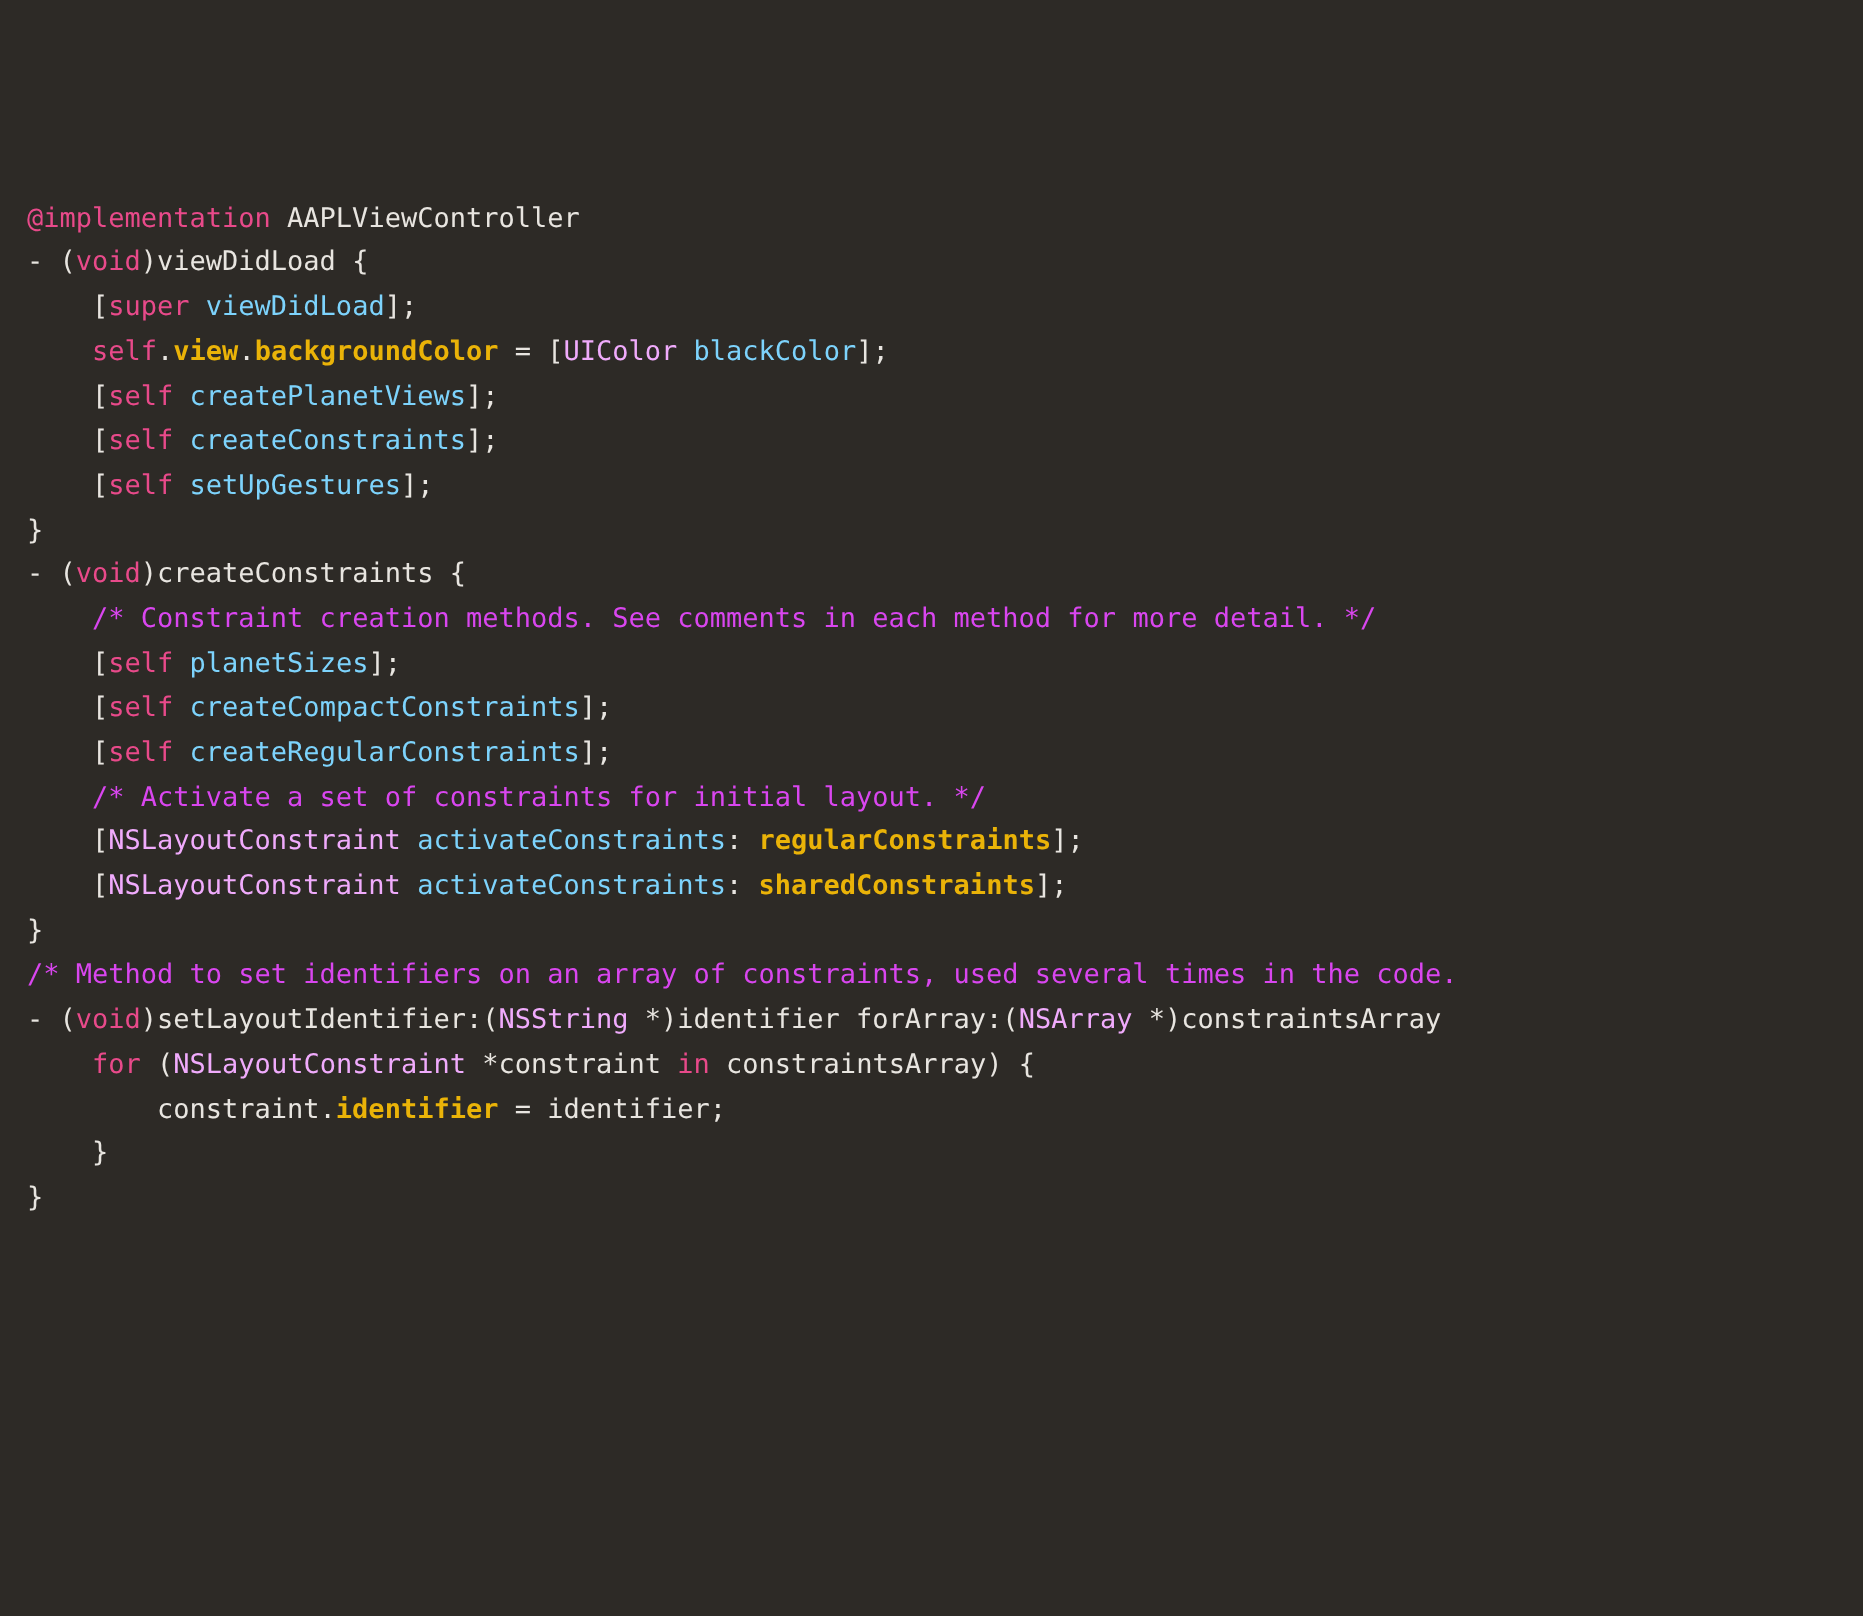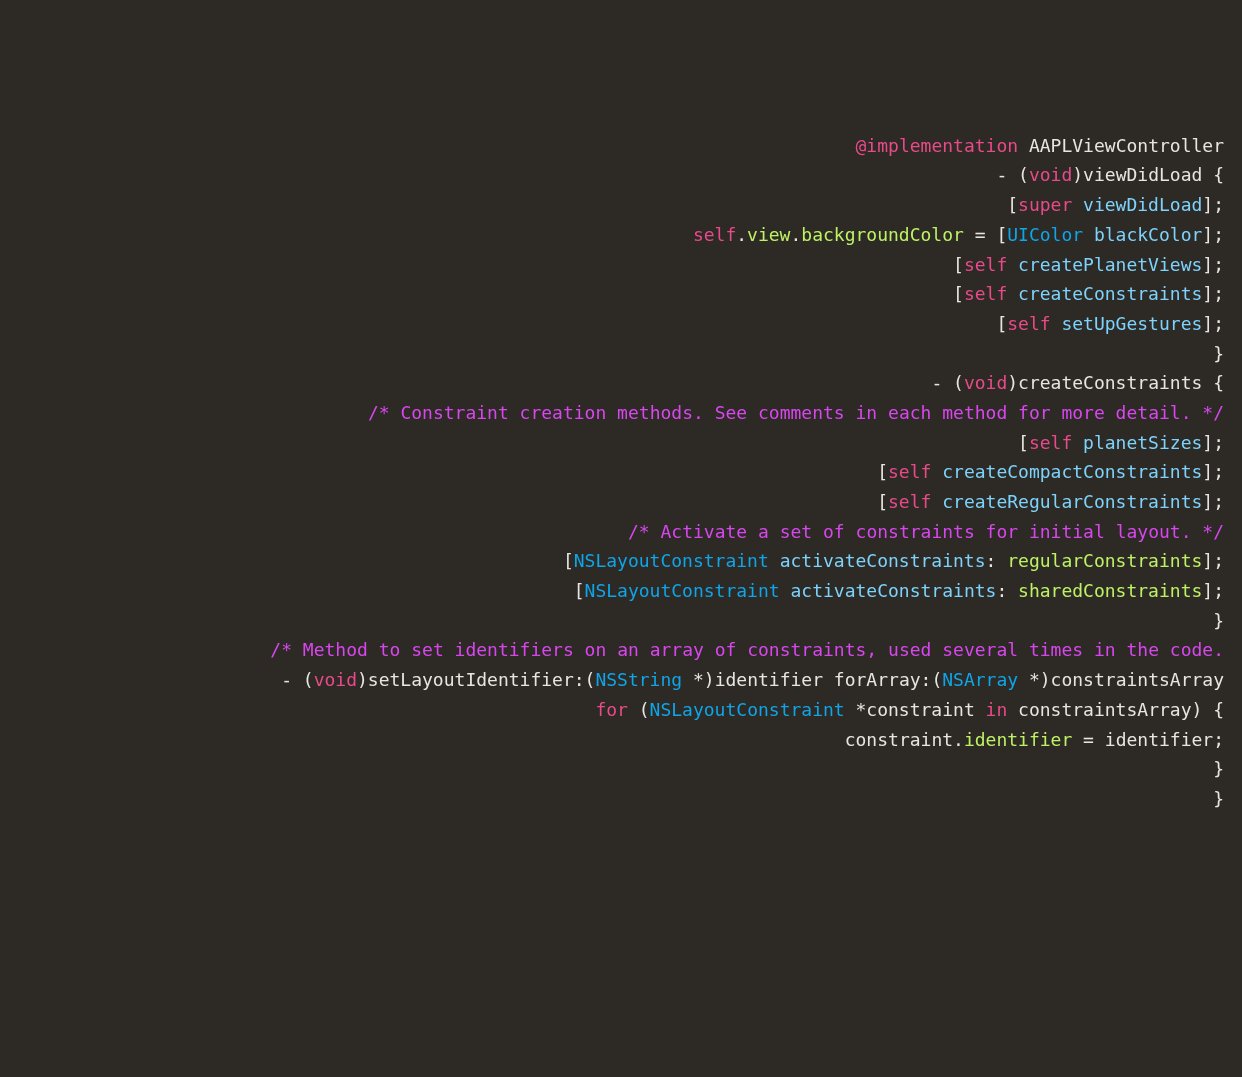--- a/index.html
+++ b/index.html
@@ -8,26 +8,26 @@
     color: #e8e5e0;
     font-family: "SF Mono", "Menlo", "Monaco", "Consolas", monospace;
     font-size: 18px;
     line-height: 1.65;
     padding: 12px 18px;
     white-space: pre;
     overflow-x: hidden;
     font-weight: 500;
   }
   .tok-keyword   { color: #e84a8a; }  
-  .tok-class     { color: #0ea5e9; }  
+  .tok-class     { color: #f0abfc; }  
   .tok-method    { color: #7dd3fc; }  
-  .tok-property  { color: #bef264; }  
+  .tok-property  { color: #eab308; font-weight: bold; }  
   .tok-comment   { color: #d946ef; }  
   .tok-plain     { color: #e8e5e0; }  
-  .code-line { display: block; text-align: right; }
+  .code-line { display: block; }
 </style>
 </head>
 <body>
 
 
 
 <div><span class="code-line"><span class="tok-keyword">@implementation</span><span class="tok-plain"> AAPLViewController</span></span><span class="code-line"></span><span class="code-line"><span class="tok-plain">- (</span><span class="tok-keyword">void</span><span class="tok-plain">)viewDidLoad {</span></span><span class="code-line"><span class="tok-plain">    [</span><span class="tok-keyword">super</span><span class="tok-plain"> </span><span class="tok-method">viewDidLoad</span><span class="tok-plain">];</span></span><span class="code-line"></span><span class="code-line"><span class="tok-plain">    </span><span class="tok-keyword">self</span><span class="tok-plain">.</span><span class="tok-property">view</span><span class="tok-plain">.</span><span class="tok-property">backgroundColor</span><span class="tok-plain"> = [</span><span class="tok-class">UIColor</span><span class="tok-plain"> </span><span class="tok-method">blackColor</span><span class="tok-plain">];</span></span><span class="code-line"></span><span class="code-line"><span class="tok-plain">    [</span><span class="tok-keyword">self</span><span class="tok-plain"> </span><span class="tok-method">createPlanetViews</span><span class="tok-plain">];</span></span><span class="code-line"></span><span class="code-line"><span class="tok-plain">    [</span><span class="tok-keyword">self</span><span class="tok-plain"> </span><span class="tok-method">createConstraints</span><span class="tok-plain">];</span></span><span class="code-line"></span><span class="code-line"><span class="tok-plain">    [</span><span class="tok-keyword">self</span><span class="tok-plain"> </span><span class="tok-method">setUpGestures</span><span class="tok-plain">];</span></span><span class="code-line"><span class="tok-plain">}</span></span><span class="code-line"></span><span class="code-line"><span class="tok-plain">- (</span><span class="tok-keyword">void</span><span class="tok-plain">)createConstraints {</span></span><span class="code-line"><span class="tok-plain">    </span><span class="tok-comment">/* Constraint creation methods. See comments in each method for more detail. */</span></span><span class="code-line"><span class="tok-plain">    [</span><span class="tok-keyword">self</span><span class="tok-plain"> </span><span class="tok-method">planetSizes</span><span class="tok-plain">];</span></span><span class="code-line"></span><span class="code-line"><span class="tok-plain">    [</span><span class="tok-keyword">self</span><span class="tok-plain"> </span><span class="tok-method">createCompactConstraints</span><span class="tok-plain">];</span></span><span class="code-line"></span><span class="code-line"><span class="tok-plain">    [</span><span class="tok-keyword">self</span><span class="tok-plain"> </span><span class="tok-method">createRegularConstraints</span><span class="tok-plain">];</span></span><span class="code-line"></span><span class="code-line"><span class="tok-plain">    </span><span class="tok-comment">/* Activate a set of constraints for initial layout. */</span></span><span class="code-line"><span class="tok-plain">    [</span><span class="tok-class">NSLayoutConstraint</span><span class="tok-plain"> </span><span class="tok-method">activateConstraints</span><span class="tok-plain">: </span><span class="tok-property">regularConstraints</span><span class="tok-plain">];</span></span><span class="code-line"><span class="tok-plain">    [</span><span class="tok-class">NSLayoutConstraint</span><span class="tok-plain"> </span><span class="tok-method">activateConstraints</span><span class="tok-plain">: </span><span class="tok-property">sharedConstraints</span><span class="tok-plain">];</span></span><span class="code-line"><span class="tok-plain">}</span></span><span class="code-line"></span><span class="code-line"><span class="tok-comment">/* Method to set identifiers on an array of constraints, used several times in the code.</span></span><span class="code-line"><span class="tok-plain">- (</span><span class="tok-keyword">void</span><span class="tok-plain">)setLayoutIdentifier:(</span><span class="tok-class">NSString</span><span class="tok-plain"> *)identifier forArray:(</span><span class="tok-class">NSArray</span><span class="tok-plain"> *)constraintsArray</span></span><span class="code-line"><span class="tok-plain">    </span><span class="tok-keyword">for</span><span class="tok-plain"> (</span><span class="tok-class">NSLayoutConstraint</span><span class="tok-plain"> *constraint </span><span class="tok-keyword">in</span><span class="tok-plain"> constraintsArray) {</span></span><span class="code-line"><span class="tok-plain">        constraint.</span><span class="tok-property">identifier</span><span class="tok-plain"> = identifier;</span></span><span class="code-line"><span class="tok-plain">    }</span></span><span class="code-line"><span class="tok-plain">}</span></span></div>
 
 
 

